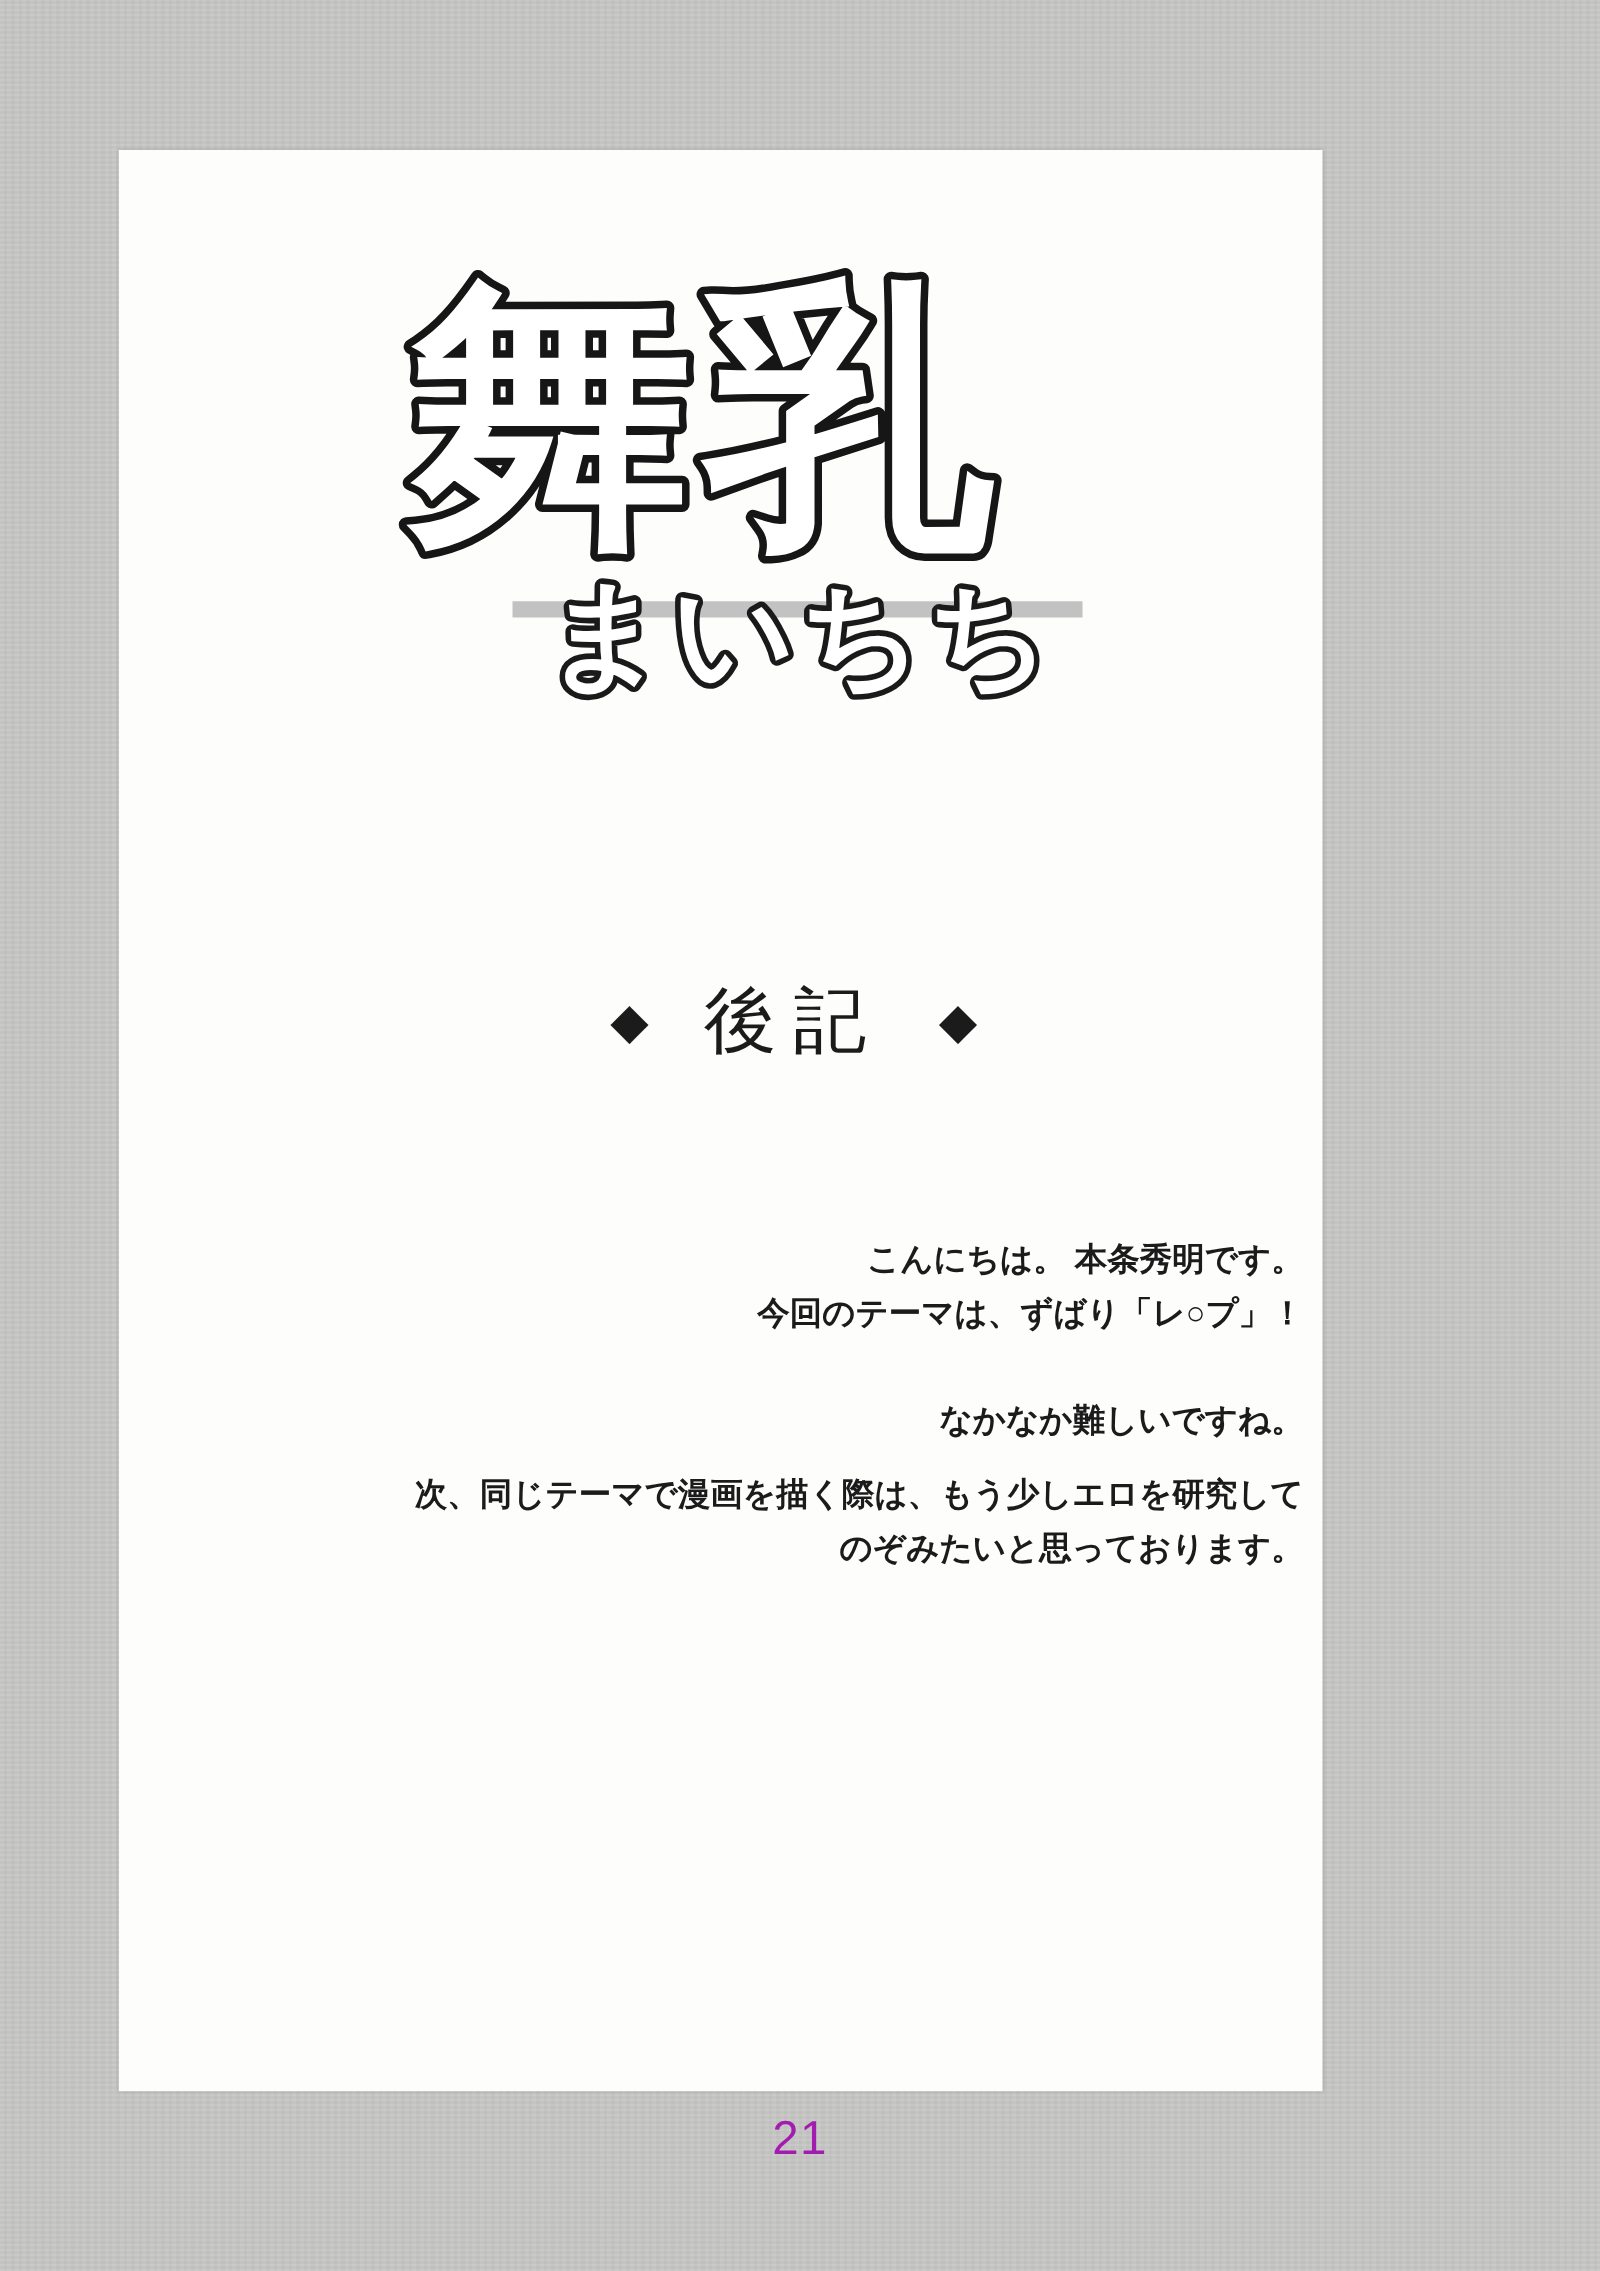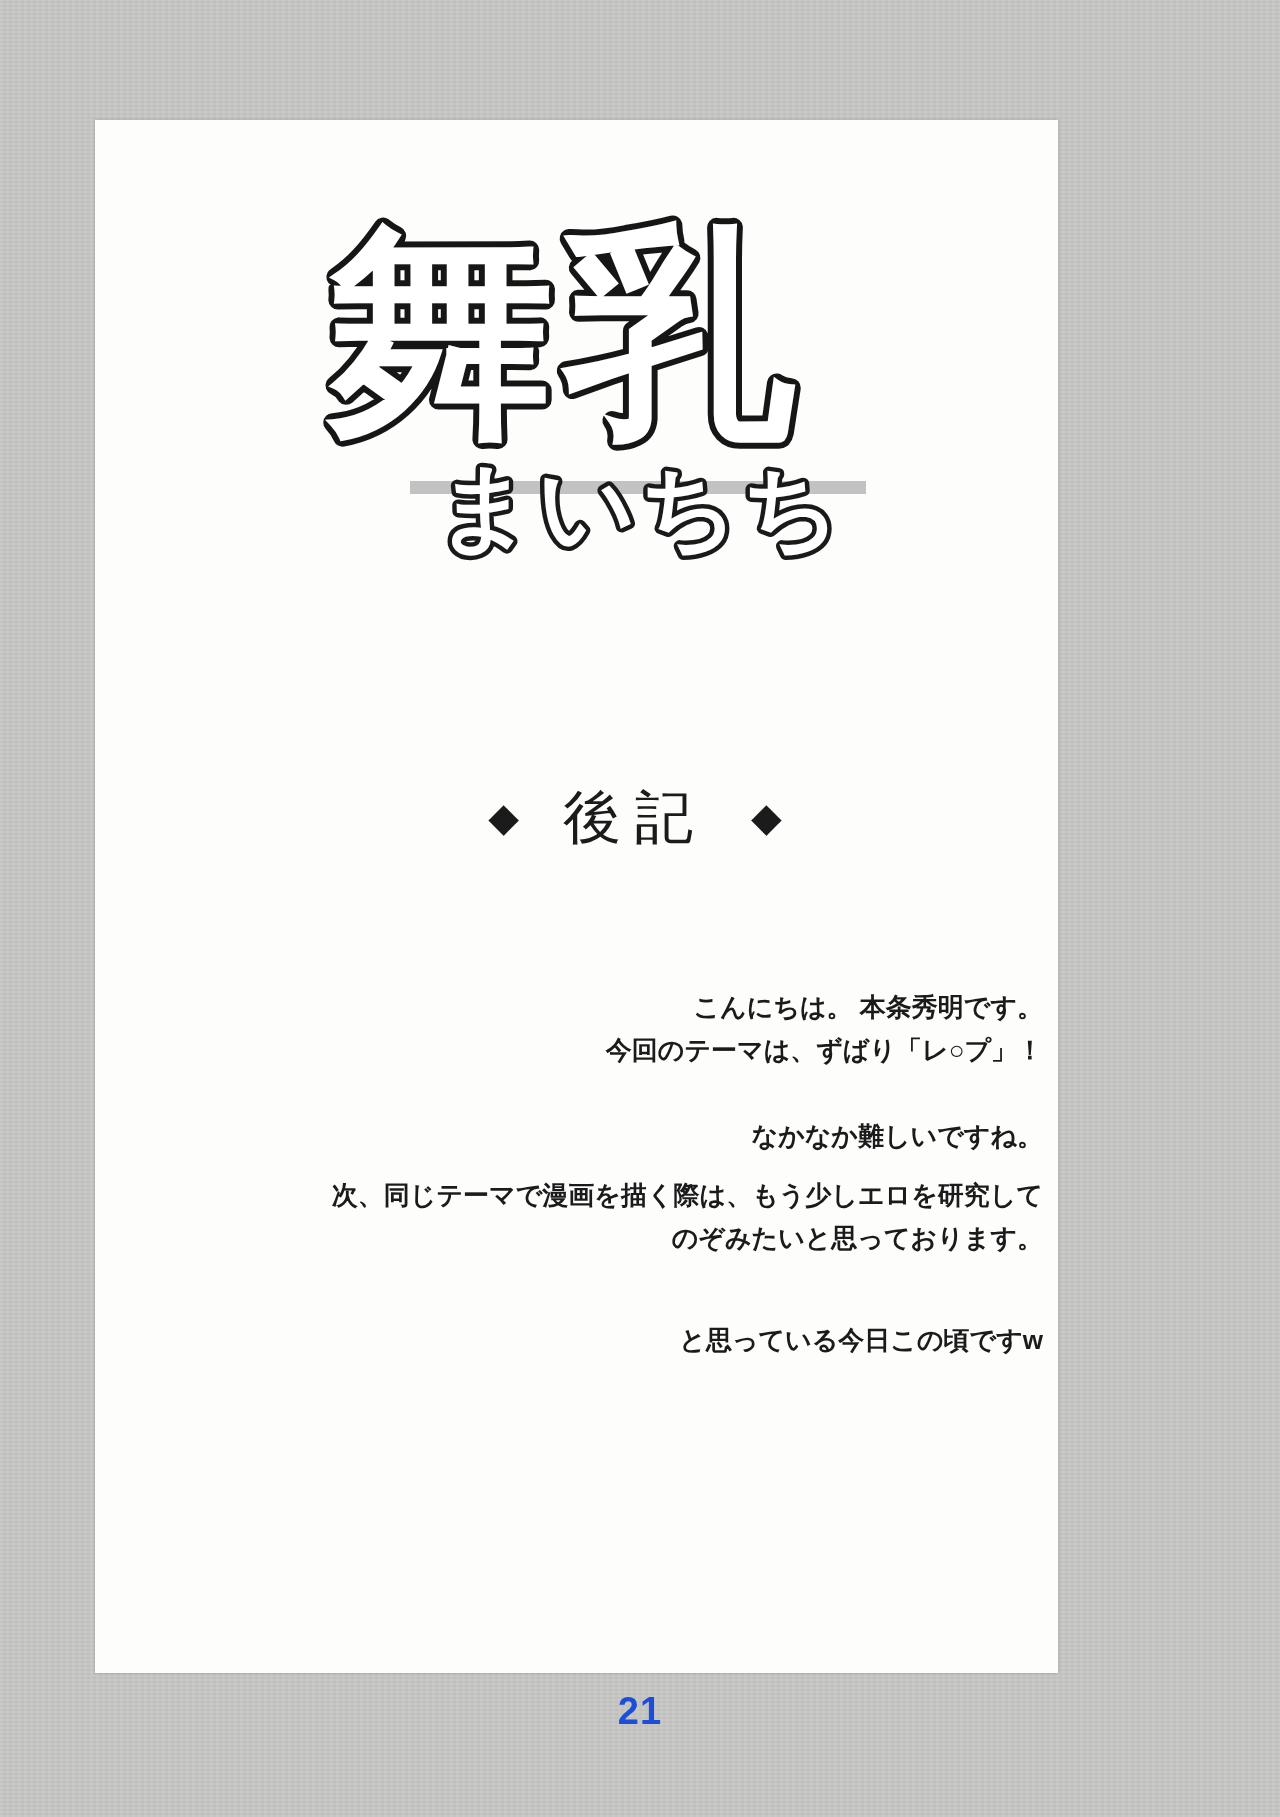--- a/index.html
+++ b/index.html
@@ -115,22 +115,22 @@
   }
   .afterword-body .line {
     white-space: nowrap;
   }
   .page-number {
     position: absolute;
     left: 640px;
     top: 1690px;
     transform: translateX(-50%);
     font-size: 38px;
-    font-weight: bold;
-    color: #1d4ed8;
+    font-weight: normal;
+    color: #a21caf;
     letter-spacing: 1px;
   }
 </style>
 </head>
 <body>
 
 <div class="stage">
   <div class="paper">
 
     <svg class="title-svg" viewBox="0 0 564 310" xmlns="http://www.w3.org/2000/svg">
@@ -155,20 +155,19 @@
         <span class="line">今回のテーマは、ずばり「レ○プ」！</span><br>
         <br>
         <span class="line">なかなか難しいですね。</span>
       </p>
       <p>
         <span class="line">次、同じテーマで漫画を描く際は、もう少しエロを研究して</span><br>
         <span class="line">のぞみたいと思っております。</span>
       </p>
       <p>
         <br>
-        <span class="line">と思っている今日この頃ですw</span>
       </p>
     </div>
 
   </div>
 
   <div class="page-number">21</div>
 </div>
 
 </body></html>

